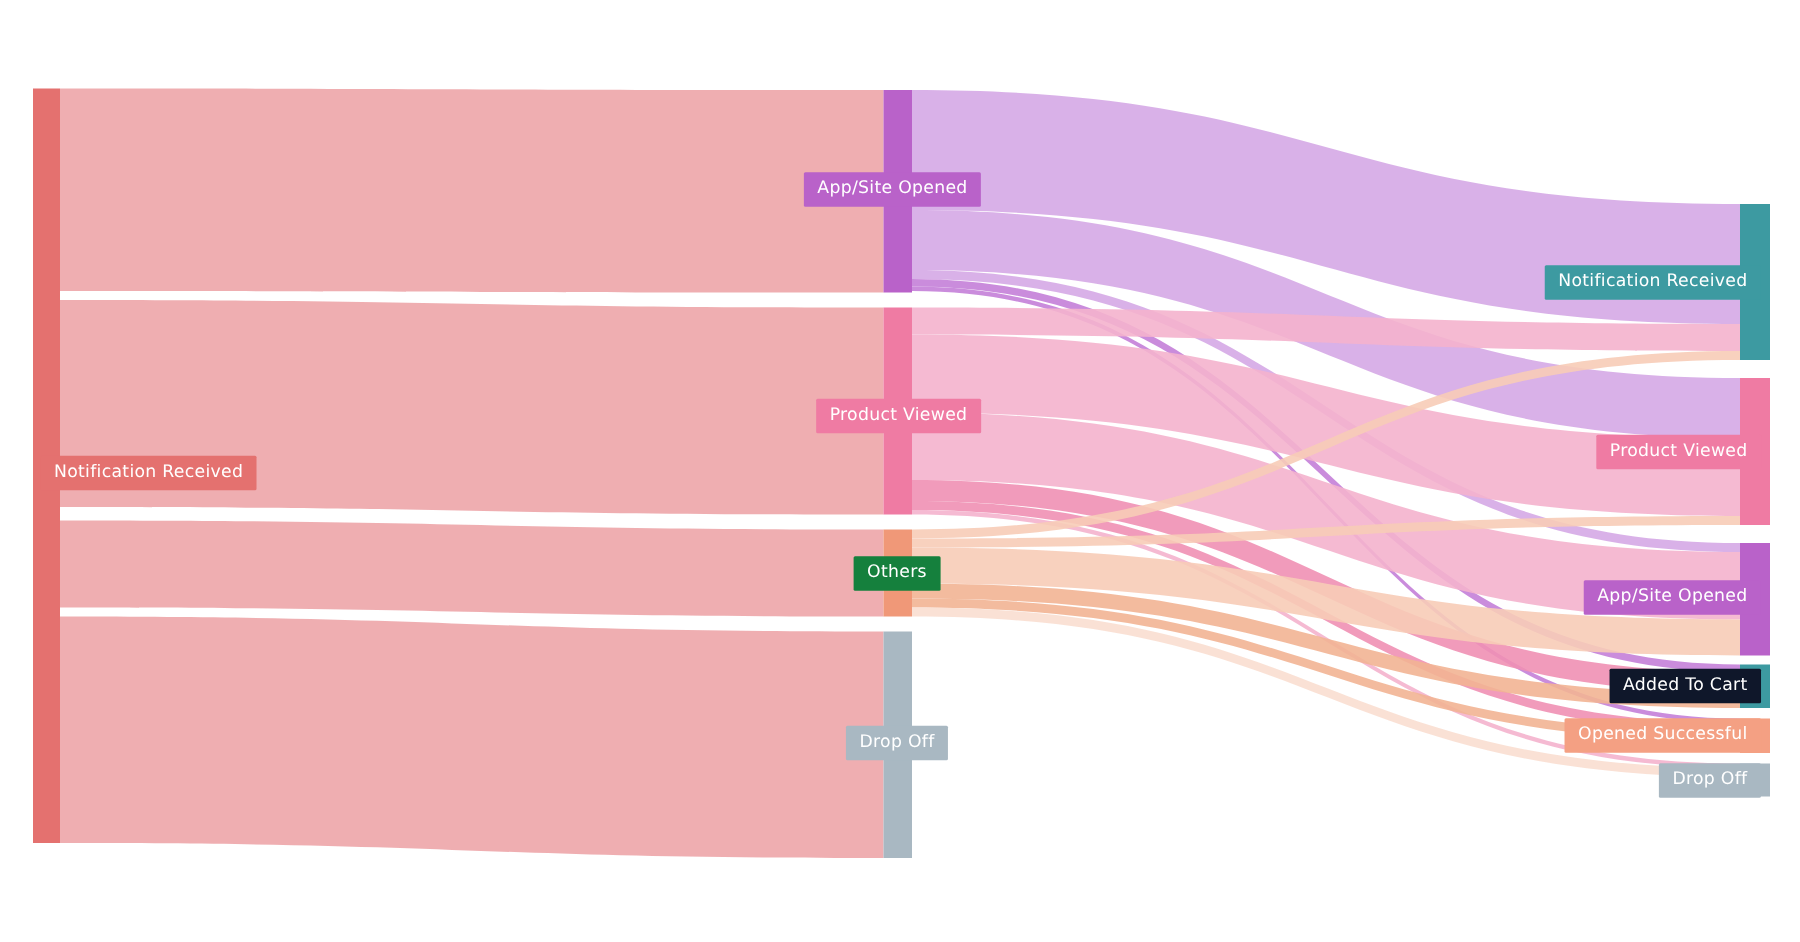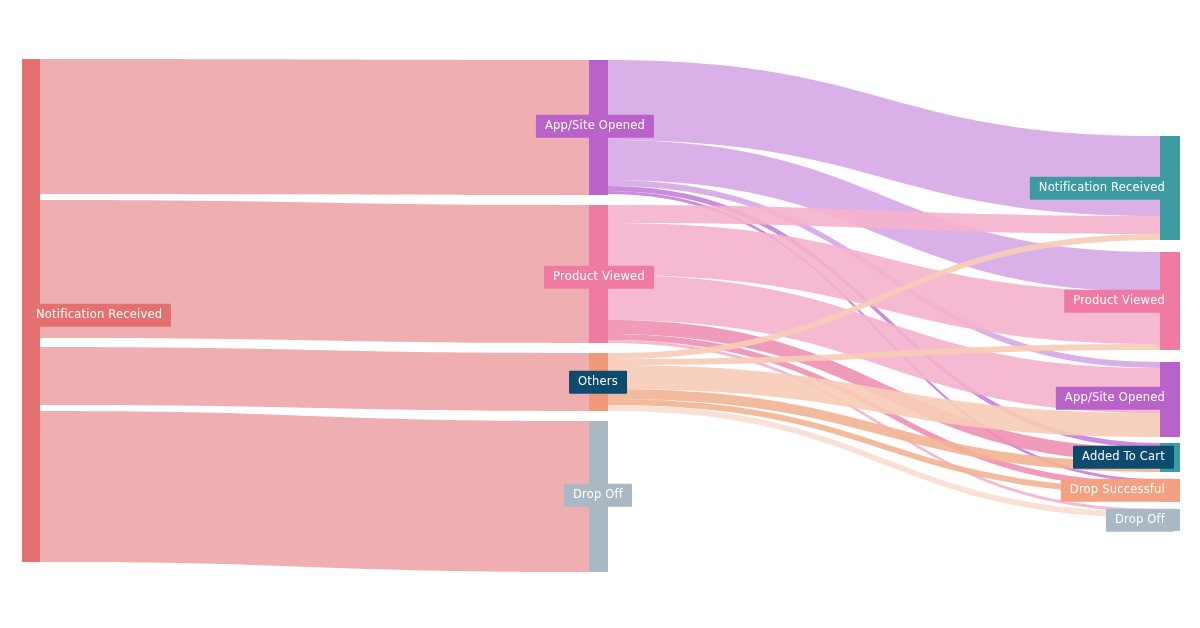--- a/index.html
+++ b/index.html
@@ -85,22 +85,22 @@
         <rect x="1160" y="362" width="20" height="75" fill="#b962c9"></rect>
         <rect x="1160" y="443" width="20" height="29" fill="#3d9aa1"></rect>
         <rect x="1160" y="479" width="20" height="23" fill="#f4a083"></rect>
         <rect x="1160" y="509" width="20" height="22" fill="#a9b8c2"></rect>
       </g>
   </svg>
   <div id="labels-layer">
       <div class="node-label label-left" style="left: 27px; top: 315px; background: rgb(228, 113, 111);">Notification Received</div>
       <div class="node-label label-mid" style="left: 595px; top: 126px; background: rgb(185, 98, 201);">App/Site Opened</div>
       <div class="node-label label-mid" style="left: 599px; top: 277px; background: rgb(239, 123, 163);">Product Viewed</div>
-      <div class="node-label label-mid" style="left: 598px; top: 382px; background: #0c4a6e;">Others</div>
+      <div class="node-label label-mid" style="left: 598px; top: 382px; background: #15803d;">Others</div>
       <div class="node-label label-mid" style="left: 598px; top: 495px; background: rgb(169, 184, 194);">Drop Off</div>
       <div class="node-label label-right" style="left: 1174px; top: 188px; background: rgb(61, 154, 161);">Notification Received</div>
       <div class="node-label label-right" style="left: 1174px; top: 301px; background: rgb(239, 123, 163);">Product Viewed</div>
       <div class="node-label label-right" style="left: 1174px; top: 398px; background: rgb(185, 98, 201);">App/Site Opened</div>
-      <div class="node-label label-right" style="left: 1174px; top: 457px; background: #0c4a6e;">Added To Cart</div>
-      <div class="node-label label-right" style="left: 1174px; top: 490px; background: rgb(244, 160, 131);">Drop Successful</div>
+      <div class="node-label label-right" style="left: 1174px; top: 457px; background: #0f172a;">Added To Cart</div>
+      <div class="node-label label-right" style="left: 1174px; top: 490px; background: rgb(244, 160, 131);">Opened Successful</div>
       <div class="node-label label-right" style="left: 1174px; top: 520px; background: rgb(169, 184, 194);">Drop Off</div>
     </div>
 </div>
 
 </body></html>

